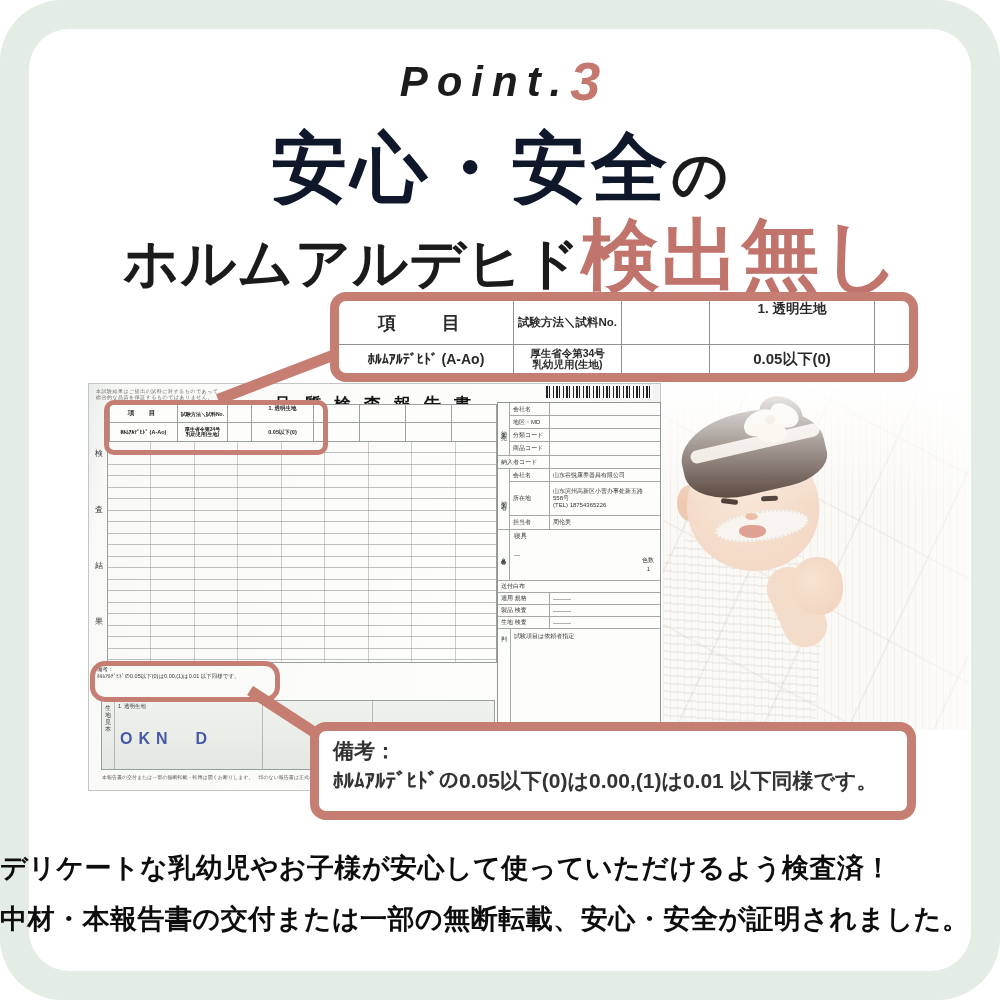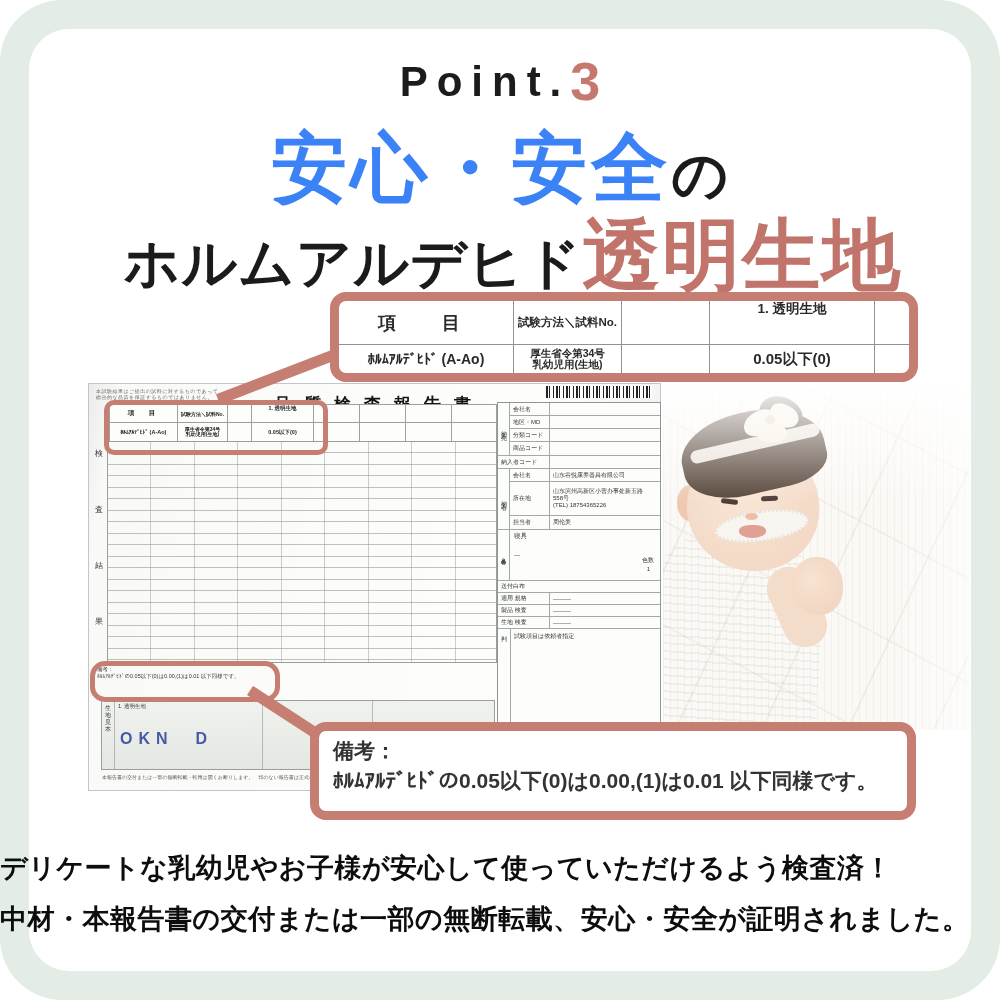--- a/index.html
+++ b/index.html
@@ -3,24 +3,24 @@
 <meta charset="utf-8">
 <style>
   html,body{margin:0;padding:0;background:#fff;}
   .canvas{position:relative;width:1000px;height:1000px;overflow:hidden;
           font-family:"Liberation Sans",sans-serif;background:#fff;}
   .frame{position:absolute;inset:0;background:#e4ece6;border-radius:62px;}
   .card{position:absolute;inset:29px;background:#fff;border-radius:40px;}
 
   
   .point{position:absolute;left:0;top:50px;width:100%;text-align:center;
-         font-weight:700;font-size:42px;letter-spacing:9px;color:#1c1c1c;}
+         font-style:italic;font-weight:700;font-size:42px;letter-spacing:9px;color:#1c1c1c;}
   .point .num{font-size:54px;color:#c4786e;letter-spacing:0;vertical-align:-4px;}
   .h1{position:absolute;left:0;top:118px;width:100%;text-align:center;white-space:nowrap;}
-  .h1 .accent{font-size:76px;font-weight:800;color:#3b82f6;letter-spacing:4px;}
+  .h1 .accent{font-size:76px;font-weight:800;color:#0f172a;letter-spacing:4px;}
   .h1 .tail{font-size:56px;font-weight:800;color:#1b1b1b;}
   .h2{position:absolute;left:0;top:204px;width:100%;text-align:center;white-space:nowrap;}
   .h2 .head{font-size:55px;font-weight:800;color:#1b1b1b;letter-spacing:1px;margin-left:26px;}
   .h2 .accent{font-size:78px;font-weight:800;color:#c0746b;letter-spacing:2px;}
 
   
   .callout{position:absolute;background:#fff;border:9px solid #c67e73;border-radius:16px;
            box-sizing:border-box;z-index:6;}
   .co-top{left:330px;top:292px;width:588px;height:90px;overflow:hidden;}
   .co-row{display:flex;width:100%;box-sizing:border-box;}
@@ -181,21 +181,21 @@
 <body>
 
 <div class="canvas">
   <div class="frame"></div>
   <div class="card"></div>
 
   <div class="point"><span>Point.</span><span class="num">3</span></div>
 
   <div class="h1"><span class="accent">安心・安全</span><span class="tail">の</span></div>
 
-  <div class="h2"><span class="head">ホルムアルデヒド</span><span class="accent">透明生地</span></div>
+  <div class="h2"><span class="head">ホルムアルデヒド</span><span class="accent">検出無し</span></div>
 
   <div class="band band1"></div>
   <div class="band band2"></div>
 
   <div class="callout co-top">
     <div class="co-row co-r1">
       <div class="co-cell c1 co-item-h">項　目</div>
       <div class="co-cell c2 co-method-h">試験方法＼試料No.</div>
       <div class="co-cell c3"></div>
       <div class="co-cell c4">

